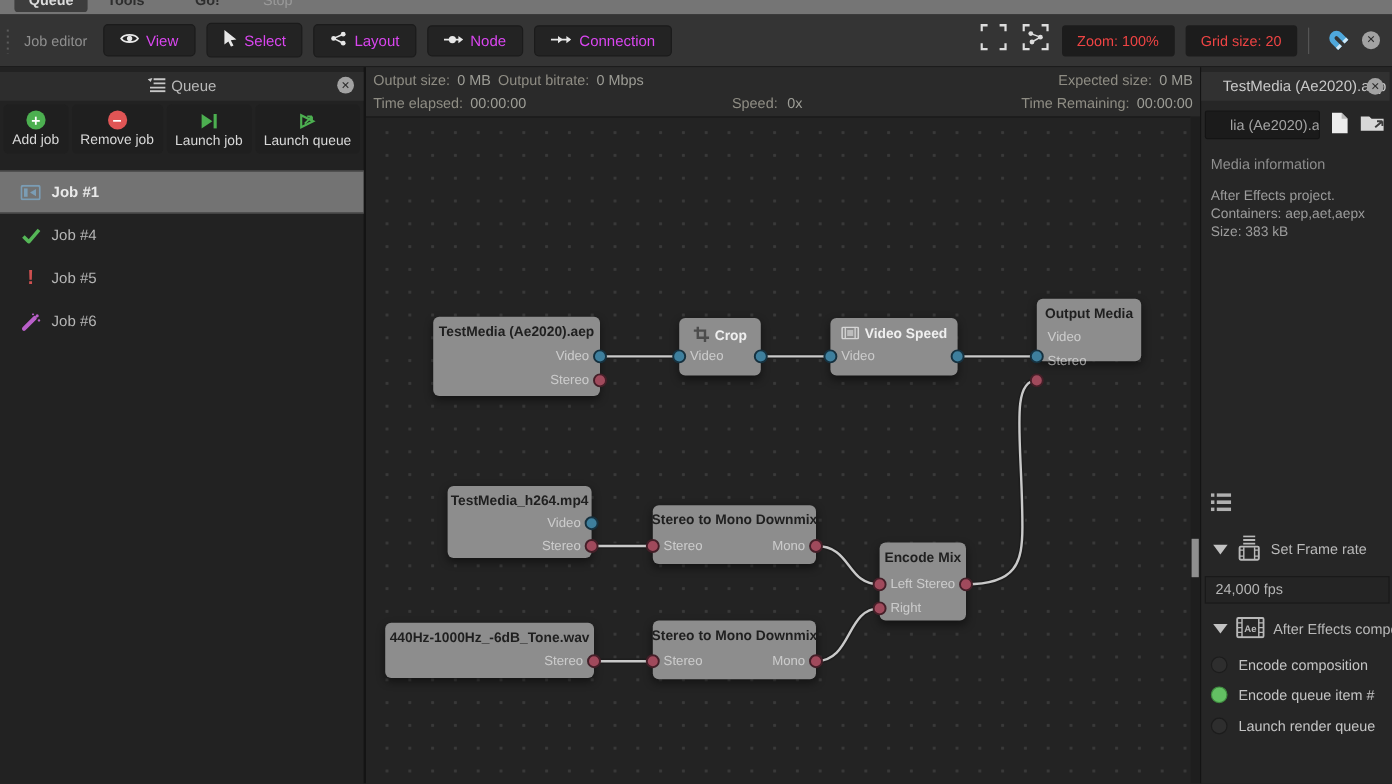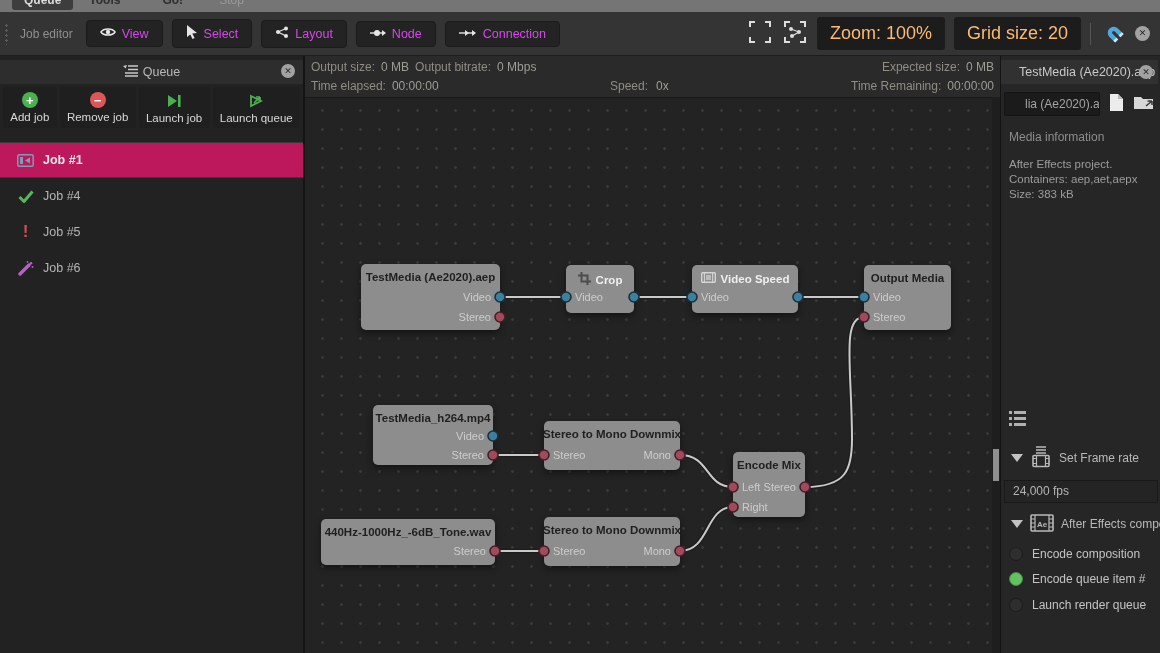--- a/index.html
+++ b/index.html
@@ -15,21 +15,21 @@
 
   
   .toolbar { height:44px; background:#343434; display:flex; align-items:center;
     border-bottom:1px solid #1c1c1c; padding:0 10px 0 4px; gap:9px; }
   .grip { width:5px; height:22px; margin-right:2px;
     background-image:radial-gradient(#5b5b5b 1px, transparent 1.2px); background-size:5px 5px; }
   .tb-label { color:#8f8f8f; font-size:12px; margin-right:4px; white-space:nowrap; }
   .tb-btn { background:#232323; border:1px solid #1b1b1b; border-radius:4px; color:#d946ef;
     font-size:12.5px; padding:5px 13px; display:flex; align-items:center; gap:6px; white-space:nowrap; }
   .tb-right { margin-left:auto; display:flex; align-items:center; gap:9px; }
-  .tb-pill { background:#1c1c1c; border-radius:3px; color:#fdba74; font-size:18px; padding:6px 13px; white-space:nowrap; }
+  .tb-pill { background:#1c1c1c; border-radius:3px; color:#ef4444; font-size:12px; padding:6px 13px; white-space:nowrap; }
   .vsep { width:1px; height:22px; background:#555; }
   .icon-btn { display:flex; align-items:center; justify-content:center; width:26px; height:26px; }
   .close-circle { width:15px; height:15px; border-radius:50%; background:#a2a2a2; color:#2b2b2b;
     font-size:9px; font-weight:bold; display:flex; align-items:center; justify-content:center; line-height:1; }
 
   
   .main { display:flex; height:597px; }
 
   
   .left-panel { width:305px; background:#222222; border-right:2px solid #141414; position:relative; }
@@ -38,21 +38,21 @@
   .panel-header .close-circle { position:absolute; right:8px; top:4px; width:14px; height:14px; }
   .queue-actions { display:flex; gap:3px; padding:3px 3px; }
   .qa-btn { flex:1 1 auto; background:#1f1f1f; border-radius:4px; padding:5px 2px 4px;
     display:flex; flex-direction:column; align-items:center; gap:3px; color:#d8d8d8; font-size:11.5px; }
   .circle-ic { width:16px; height:16px; border-radius:50%; color:#fff; font-size:13px; font-weight:bold;
     display:flex; align-items:center; justify-content:center; line-height:1; }
   .circle-ic.green { background:#4caf50; } .circle-ic.red { background:#e05555; }
   .job-list { margin-top:11px; }
   .job-row { height:36px; display:flex; align-items:center; padding-left:17px; gap:9px;
     color:#b5b5b5; font-size:12.5px; }
-  .job-row.selected { background:#be185d; color:#e9e9e9; font-weight:bold;
+  .job-row.selected { background:#737373; color:#e9e9e9; font-weight:bold;
     border-top:1px solid #3a3a3a; border-bottom:1px solid #3a3a3a; }
   .job-ic { width:17px; height:17px; display:flex; align-items:center; justify-content:center; }
 
   
   .canvas { position:relative; width:695px; background:#2a2a2a; }
   .statusbar { position:absolute; left:0; right:0; top:0; height:40px; font-size:12px; color:#8f8d84; }
   .s-row { position:absolute; left:0; right:0; height:19px; line-height:19px; }
   .s-row.r1 { top:2px; } .s-row.r2 { top:21px; }
   .s-left { position:absolute; left:6px; display:flex; gap:6px; white-space:nowrap; }
   .s-mid  { position:absolute; left:305px; display:flex; gap:8px; }
@@ -371,21 +371,21 @@
               <path d="M3.4 1 V10 M11.6 1 V10" stroke="#d5d5d5" stroke-width="1.1"></path>
               <rect x="5" y="3" width="5" height="5" fill="#d5d5d5" opacity="0.65"></rect>
             </svg></span>
         <span>Video Speed</span>
       </div>
       <div class="prow" style="top:23px">
           <span>Video</span>
         </div>
     </div>
 
-    <div class="node" style="left:559px;top:209px;width:87px;height:65px;">
+    <div class="node" style="left:559px;top:193px;width:87px;height:52px;">
       <div class="node-title">Output Media</div>
       <div class="prow" style="top:23px">
           <span>Video</span>
         </div>
       <div class="prow" style="top:43px">
           <span>Stereo</span>
         </div>
     </div>
 
     <div class="node" style="left:68px;top:349px;width:120px;height:60px;">

